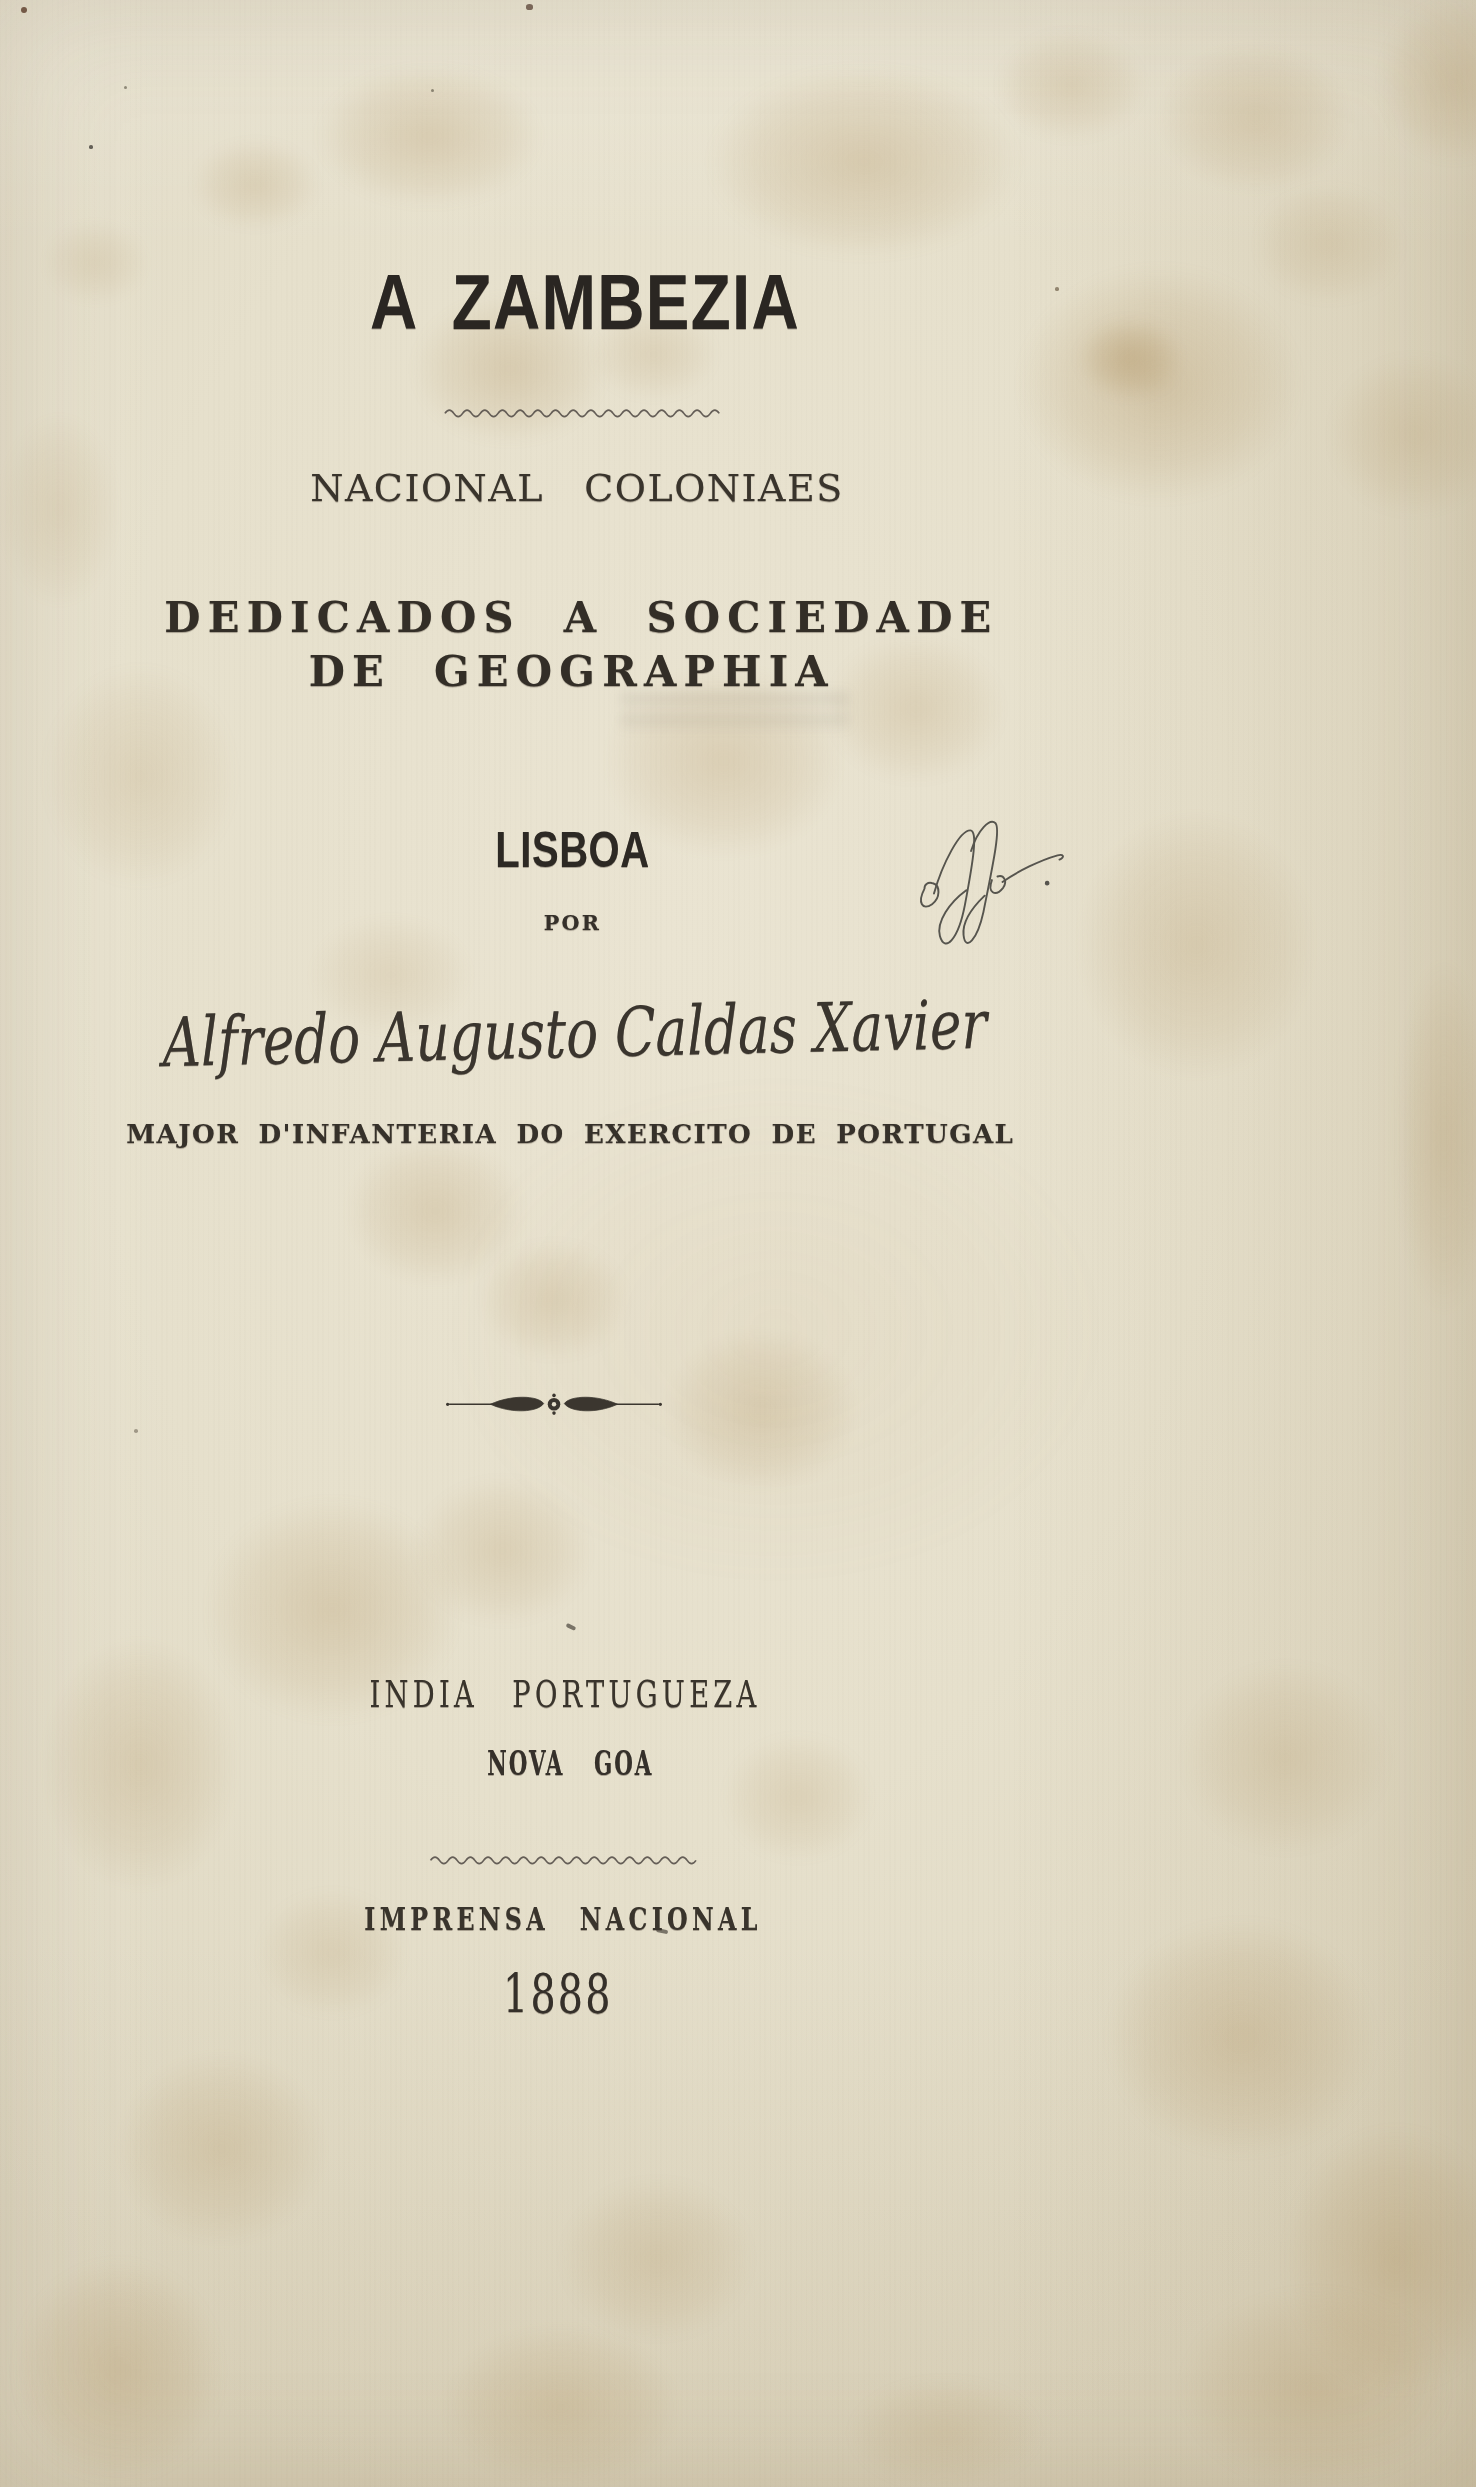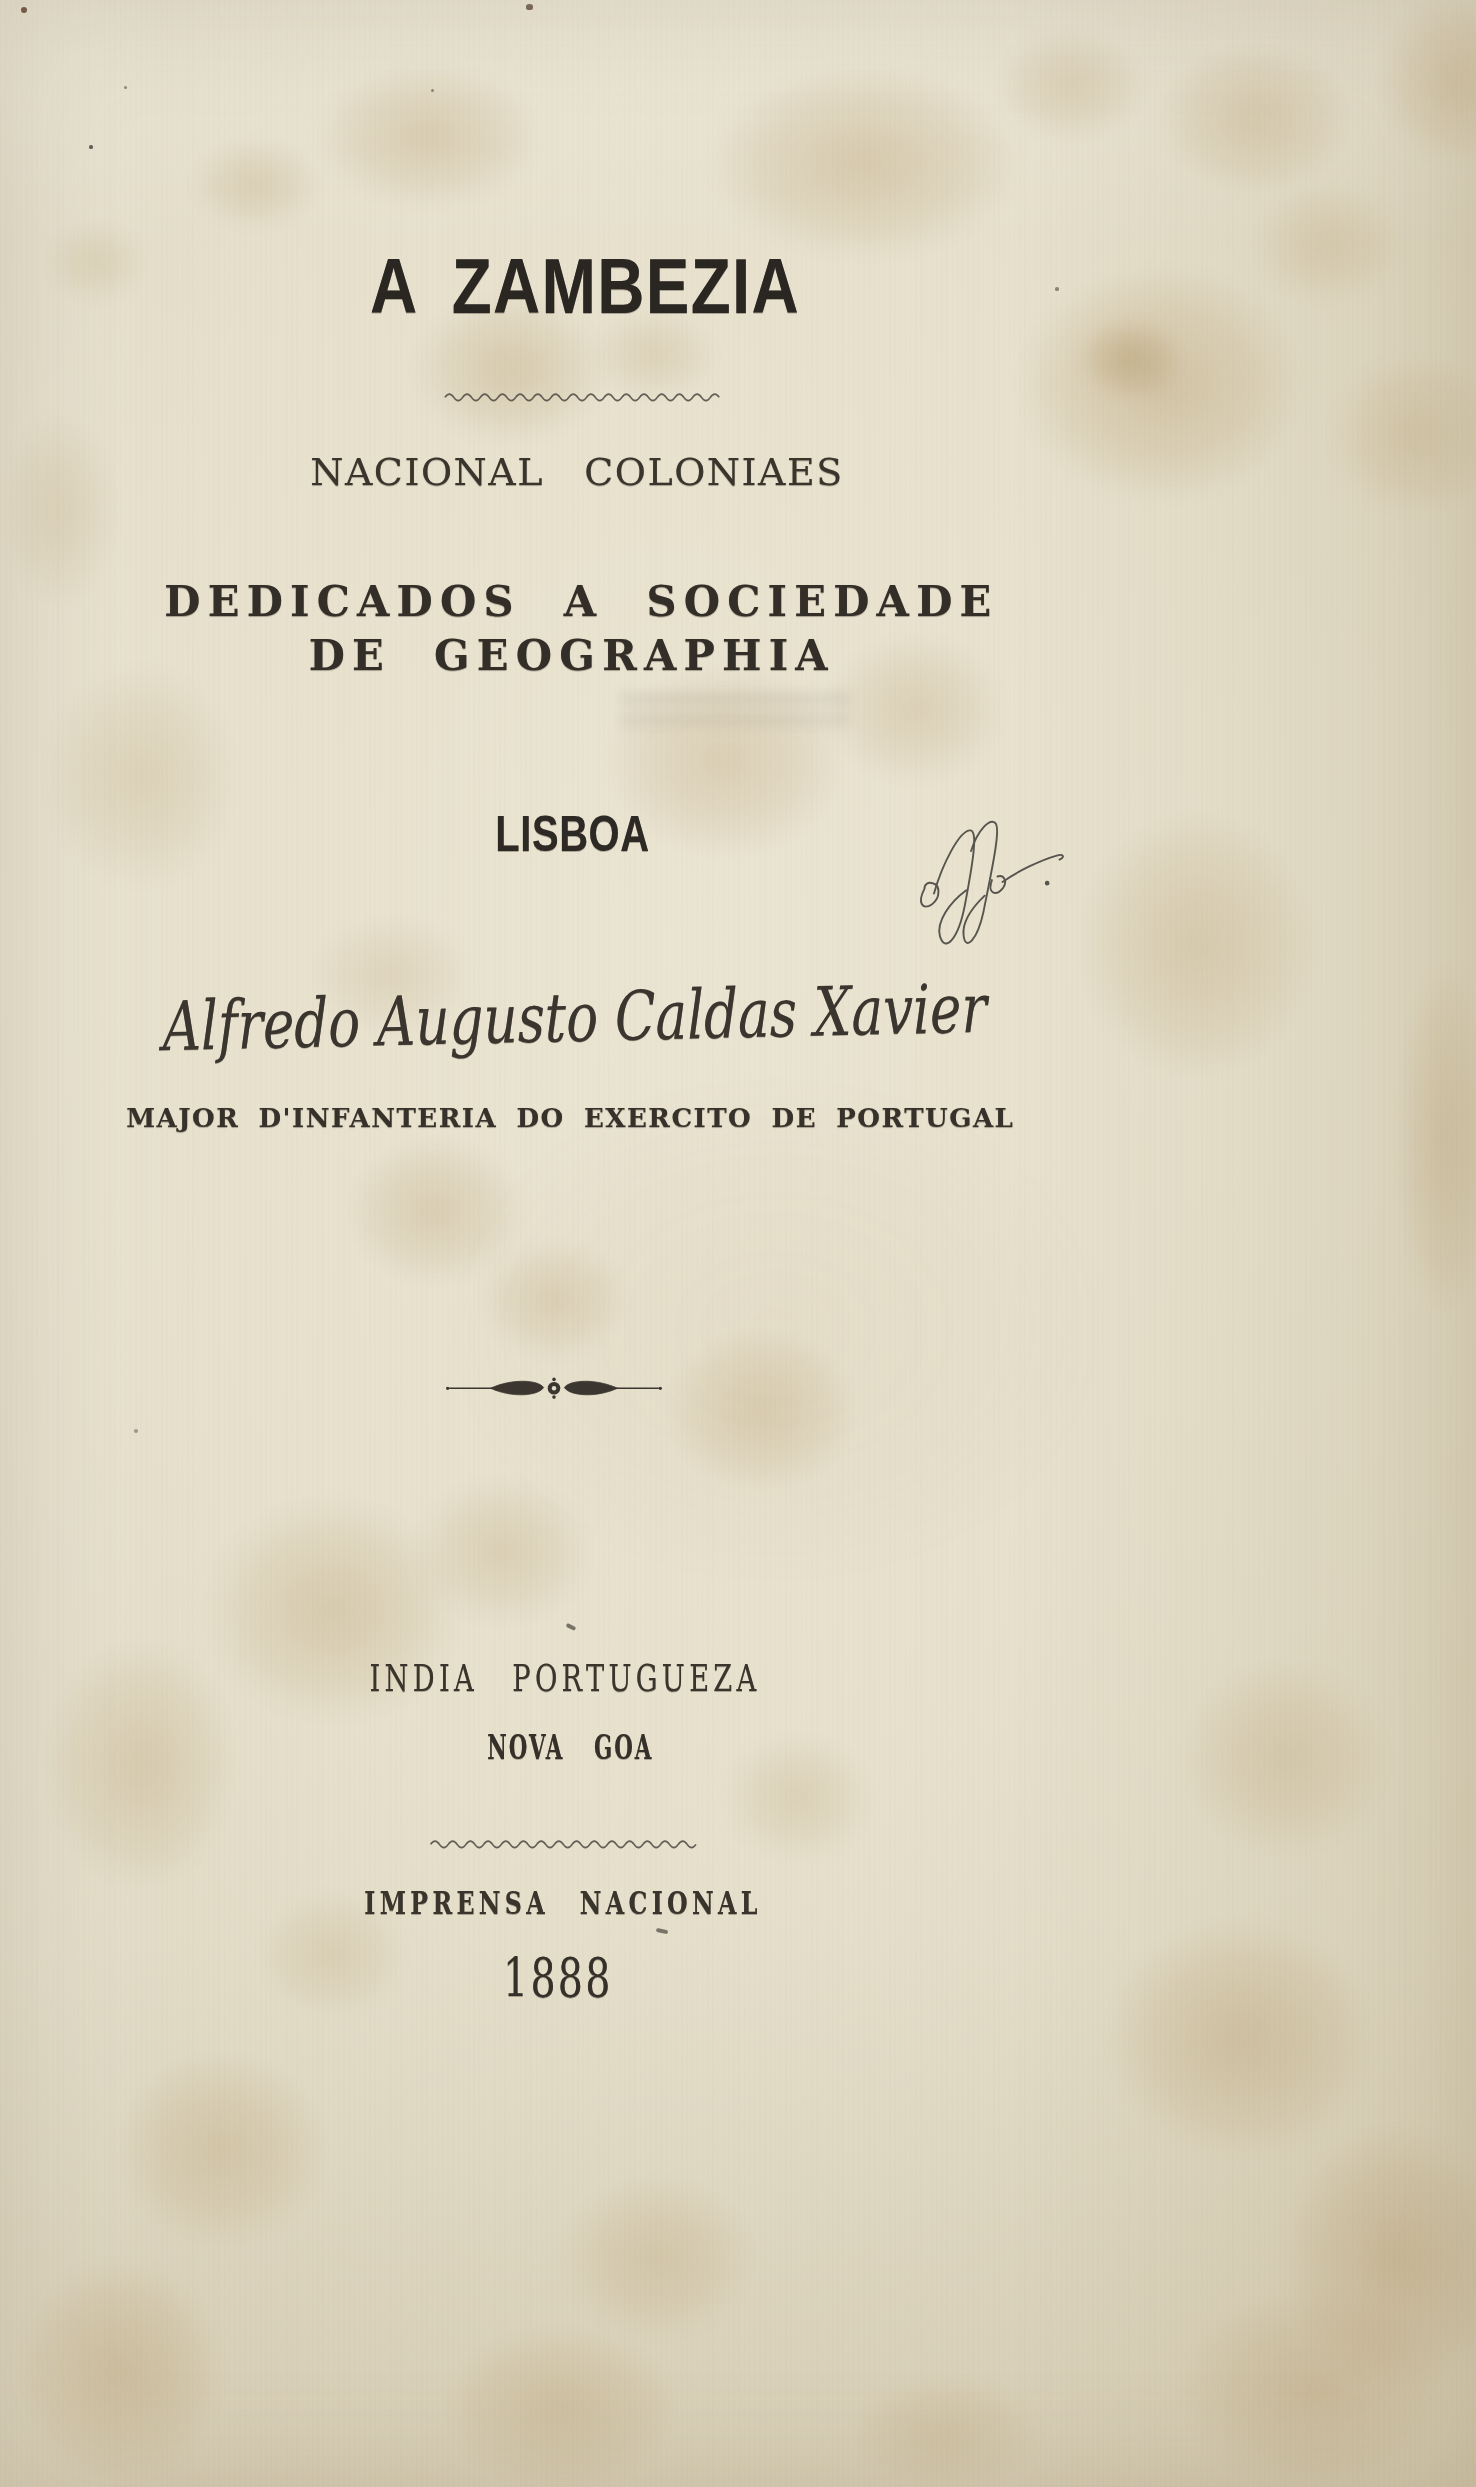--- a/index.html
+++ b/index.html
@@ -12,21 +12,21 @@
       linear-gradient(90deg, rgba(255,255,255,.10) 0%, rgba(255,255,255,0) 12%, rgba(255,255,255,0) 68%, rgba(150,125,80,.10) 100%),
       repeating-linear-gradient(90deg, rgba(90,80,55,.015) 0 1.5px, rgba(0,0,0,0) 1.5px 5.2px),
       radial-gradient(ellipse 1034px 1625px at 45% 38%, #eae4d2 0%, #e6e0cc 55%, #ded7c1 100%);
     box-shadow: inset 0 0 118px rgba(120,100,60,.18);
     font-family:"DejaVu Serif", serif;
     color:#35302a;
   }
   .stains div{position:absolute;border-radius:50%;filter:blur(6.6px);
     background:radial-gradient(ellipse at 50% 50%, rgba(168,136,84,.5) 0%, rgba(168,136,84,.22) 48%, rgba(168,136,84,0) 72%);}
   .speck{position:absolute;border-radius:50%;}
-  .textblock{position:absolute;left:0;top:0;width:1148px;height:2200px;}
+  .textblock{position:absolute;left:0;top:16px;width:1148px;height:2200px;}
   .line{position:absolute;left:0;width:100%;text-align:center;line-height:1;white-space:nowrap;}
   .ink{text-shadow:0 0.7px 0.7px rgba(60,50,40,.35), 0 0 0.7px rgba(60,50,40,.25);}
   .main-title{top:248px;font-family:"Liberation Sans",sans-serif;font-weight:bold;font-size:77px;
     letter-spacing:1.5px;word-spacing:19px;color:#2a2622;transform:translateX(11px) scaleX(.85);}
   .subtitle{top:453px;font-size:38px;letter-spacing:1.5px;word-spacing:26.6px;color:#39342c;
     transform:translateX(3px);}
   .ded1{top:580px;font-size:43px;font-weight:bold;letter-spacing:7.4px;word-spacing:22px;color:#332e27;
     transform:translateX(7.4px) scaleX(.97);}
   .ded2{top:634px;font-size:43px;font-weight:bold;letter-spacing:7.4px;word-spacing:22px;color:#332e27;
     transform:translateX(-2.2px) scaleX(.97);}
@@ -119,20 +119,21 @@
     </svg>
 
     <div class="line subtitle ink">NACIONAL COLONIAES</div>
 
     <div class="line ded1 ink">DEDICADOS A SOCIEDADE</div>
     <div class="line ded2 ink">DE GEOGRAPHIA</div>
 
 
     <div class="line lisboa ink">LISBOA</div>
 
+    <div class="line por ink">POR</div>
 
     <div class="line author ink">Alfredo Augusto Caldas Xavier</div>
 
     <div class="line author-title ink">MAJOR D'INFANTERIA DO EXERCITO DE PORTUGAL</div>
 
     <svg class="deco" style="left:443px;top:1372px" width="222" height="32.5" viewBox="0 0 300 44">
       <g fill="#3b362f" stroke="#3b362f">
         <circle cx="6" cy="22" r="2.2" stroke="none"></circle>
         <line x1="8" y1="22" x2="68" y2="22" stroke-width="2.2"></line>
         <path d="M64 22 C 92 9, 128 10, 136 21 C 128 33, 92 35, 64 22 Z" stroke-width="1"></path>

